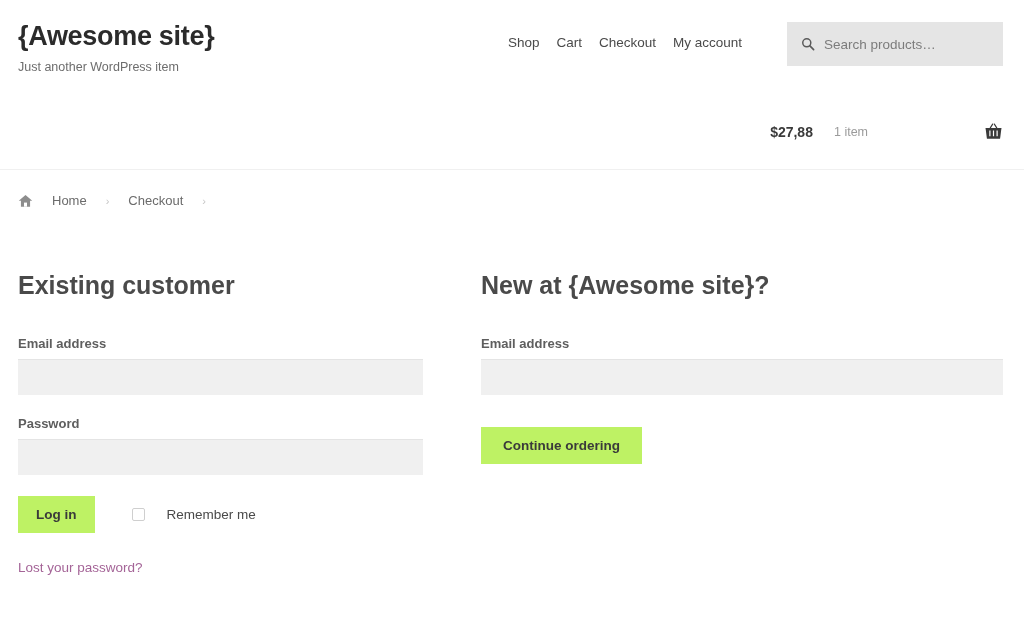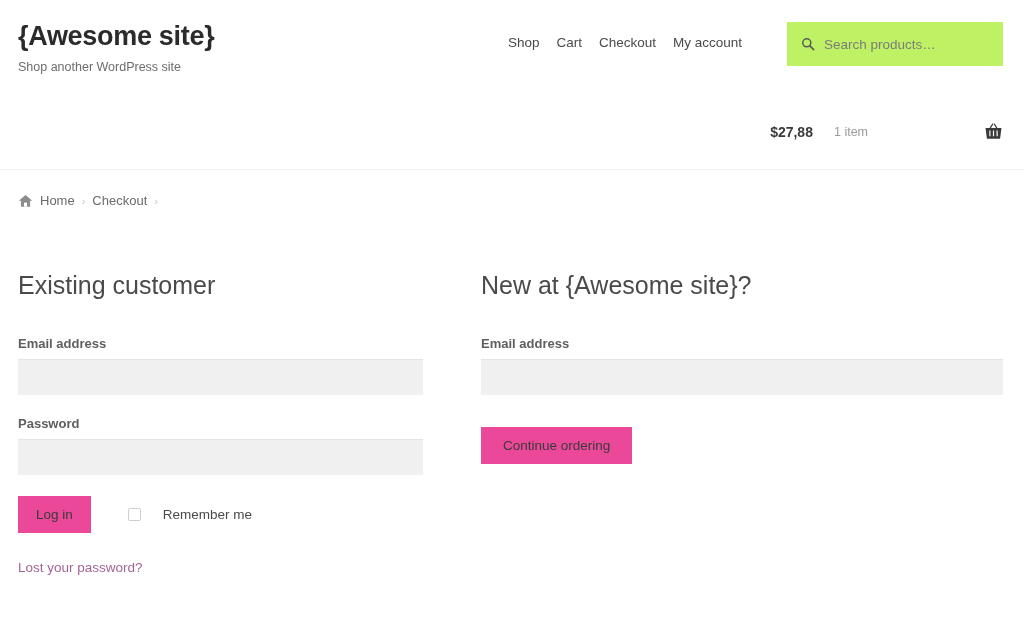--- a/index.html
+++ b/index.html
@@ -44,21 +44,21 @@
     font-size: 13.5px;
     color: #4a4a4a;
     text-decoration: none;
     white-space: nowrap;
   }
 
   .search-box {
     position: absolute;
     right: 21px; top: 22px;
     width: 216px; height: 44px;
-    background: #bef264;
+    background: #e5e5e5;
     display: flex;
     align-items: center;
     padding: 0 14px;
     gap: 9px;
   }
   .search-icon { width: 14px; height: 14px; flex: none; display:block; }
   .search-placeholder {
     font-size: 13.5px;
     color: #7c7c7c;
   }
@@ -84,40 +84,40 @@
     width: 19px; height: 19px;
     display: block;
   }
 
   
   .breadcrumb {
     position: absolute;
     left: 18px; top: 193px;
     display: flex;
     align-items: center;
-    gap: 7px;
+    gap: 19px;
     font-size: 13px;
   }
   .home-icon { width: 15px; height: 14px; display: block; }
   .crumb-link { color: #6b6b6b; text-decoration: none; }
   .crumb-sep { color: #c6c6c6; font-size: 11px; }
 
   
   .content {
     position: absolute;
     left: 0; top: 270px;
     width: 1024px;
   }
   .col { position: absolute; top: 0; }
   .col-left { left: 18px; width: 405px; }
   .col-right { left: 481px; width: 522px; }
 
   .col-heading {
     font-size: 25px;
-    font-weight: normal;
+    font-weight: bold;
     color: #4a4a4a;
     margin: 0 0 36px 0;
     line-height: 1.2;
   }
 
   .field-label {
     display: block;
     font-size: 13px;
     color: #5e5e5e;
     margin-bottom: 8px;
@@ -137,25 +137,25 @@
     outline: none;
   }
   .field-group { margin-bottom: 21px; }
 
   .btn {
     display: inline-flex;
     align-items: center;
     justify-content: center;
     height: 37px;
     padding: 0 18px;
-    background: #ec4899;
+    background: #bef264;
     border: none;
     font-family: "Liberation Sans", sans-serif;
     font-size: 13.5px;
-    font-weight: normal;
+    font-weight: bold;
     color: #3a3a3a;
     cursor: pointer;
   }
   .btn-continue { margin-top: 11px; padding: 0 22px; }
 
   .login-row {
     display: flex;
     align-items: center;
     margin-top: 21px;
   }
@@ -186,21 +186,21 @@
 </style>
 </head>
 <body>
 
 <div class="page">
 
   <div class="site-header">
 
     <div class="brand">
       <div class="site-title">{Awesome site}</div>
-      <div class="site-tagline">Shop another WordPress site</div>
+      <div class="site-tagline">Just another WordPress item</div>
     </div>
 
     <nav class="main-nav">
       <a class="nav-link" href="#">Shop</a>
       <a class="nav-link" href="#">Cart</a>
       <a class="nav-link" href="#">Checkout</a>
       <a class="nav-link" href="#">My account</a>
     </nav>
 
     <div class="search-box">

